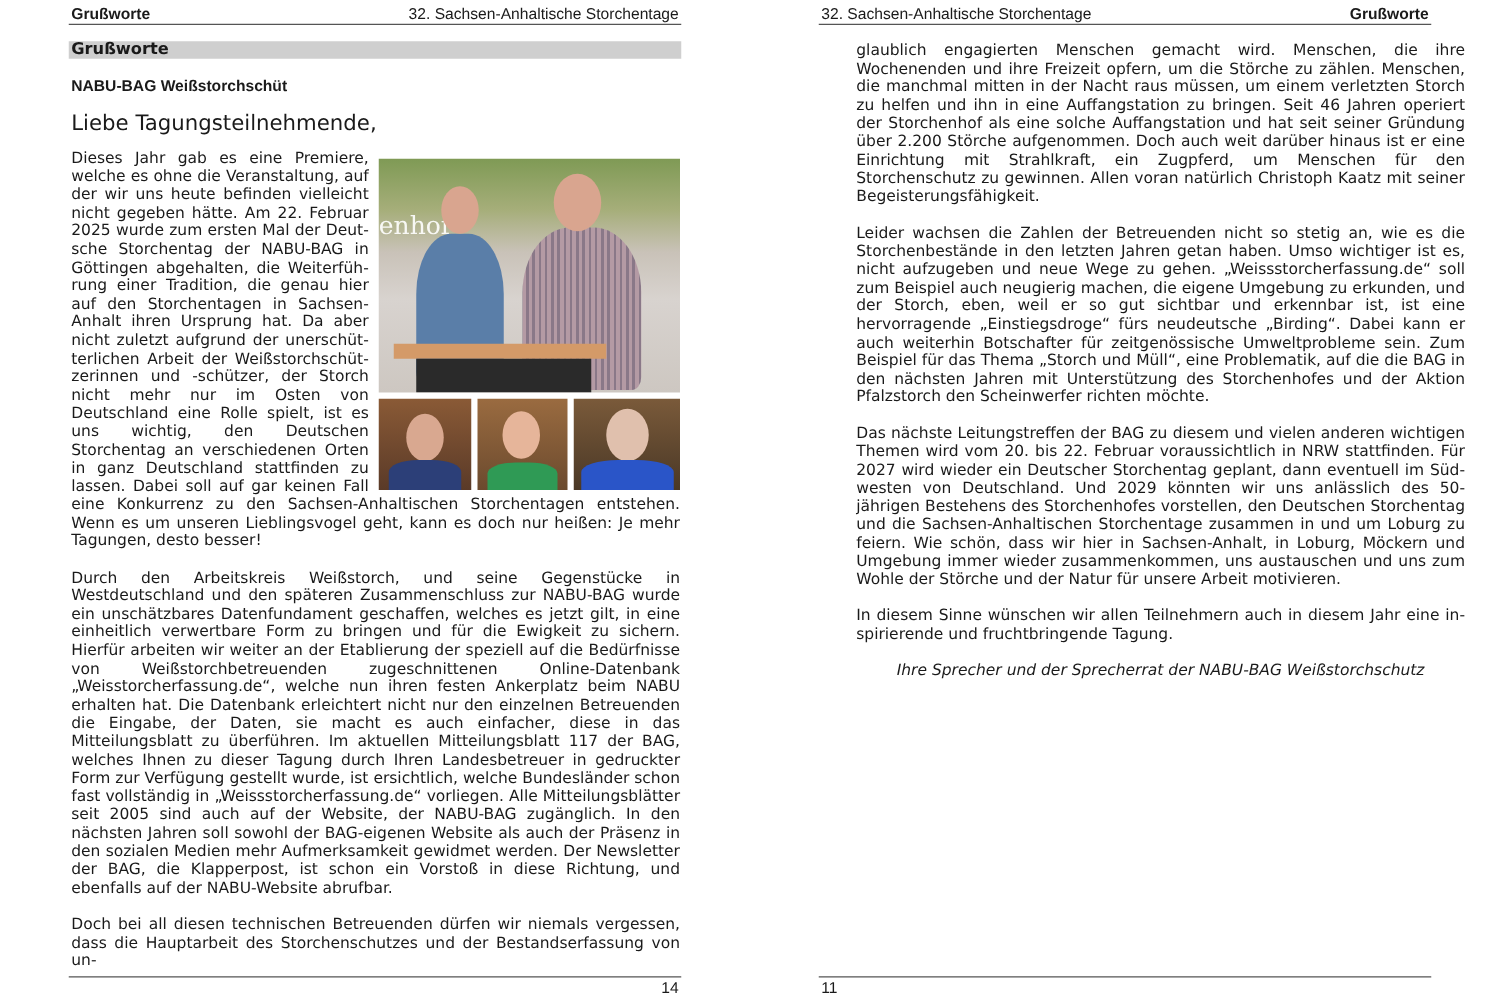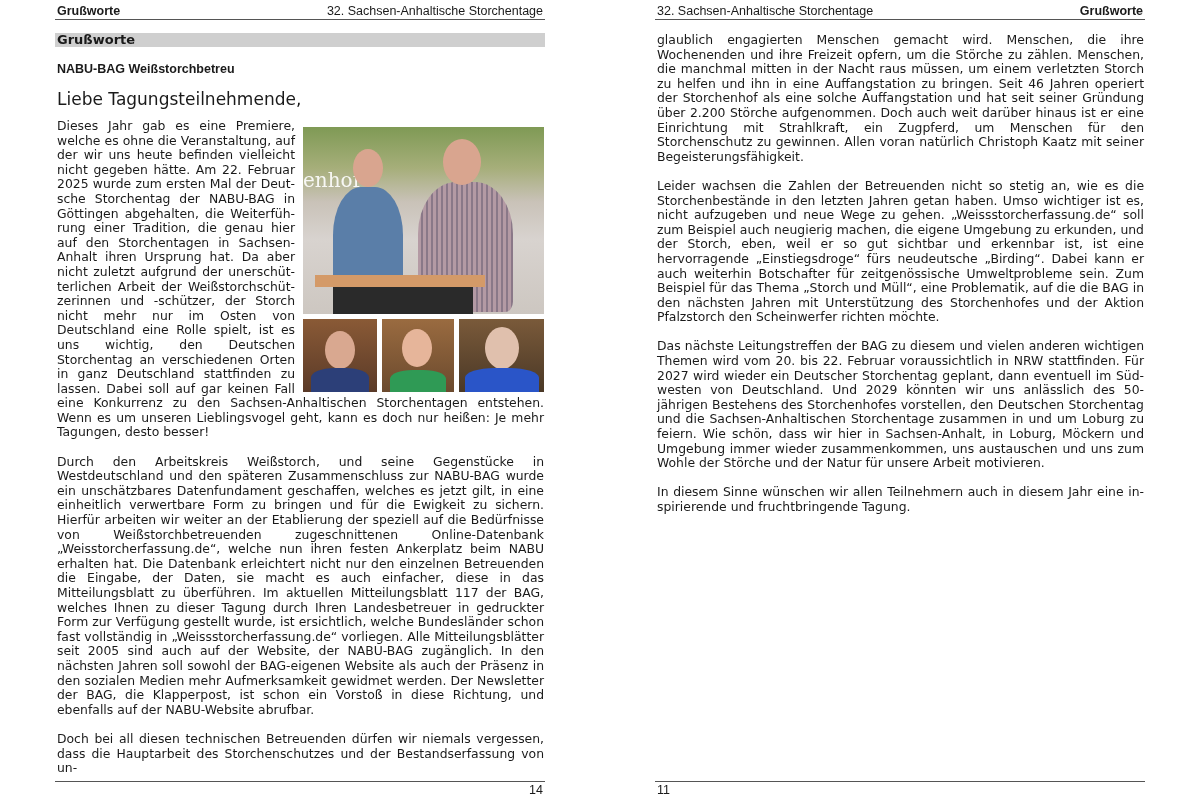--- a/index.html
+++ b/index.html
@@ -50,21 +50,21 @@
 </head>
 <body>
 
 <div class="page left">
   <div class="running-head">
     <span class="l bold">Grußworte</span>
     <span class="r">32. Sachsen-Anhaltische Storchentage</span>
   </div>
 
   <div class="section-bar">Grußworte</div>
-  <div class="subhead">NABU-BAG Weißstorchbetreu</div>
+  <div class="subhead">NABU-BAG Weißstorchschüt</div>
   <div class="salutation">Liebe Tagungsteilnehmende,</div>
 
   <div class="body-text" style="top:119px;">
     <div class="float-photos">
       <div class="photo-main" title="Two men speaking at a lectern in front of a projected stork image">
         <span class="screen-text">enhof</span>
         <div class="person p1"></div>
         <div class="head h1"></div>
         <div class="person p2"></div>
         <div class="head h2"></div>
@@ -92,22 +92,23 @@
   <div class="footer-rule"></div>
   <div class="page-num" style="right:2px;margin-left:48px;">14</div>
 </div>
 
 <div class="page right">
   <div class="running-head">
     <span class="l">32. Sachsen-Anhaltische Storchentage</span>
     <span class="r bold">Grußworte</span>
   </div>
 
-  <div class="body-text" style="top:33px;">
+  <div class="body-text" style="top:33px;margin-left:28px;">
     <p>glaublich engagierten Menschen gemacht wird. Menschen, die ihre Wochenen­den und ihre Freizeit opfern, um die Störche zu zählen. Menschen, die manch­mal mitten in der Nacht raus müssen, um einem verletzten Storch zu helfen und ihn in eine Auffangstation zu bringen. Seit 46 Jahren operiert der Stor­chenhof als eine solche Auffangstation und hat seit seiner Gründung über 2.200 Störche aufgenommen. Doch auch weit darüber hinaus ist er eine Ein­richtung mit Strahlkraft, ein Zugpferd, um Menschen für den Storchenschutz zu gewinnen. Allen voran natürlich Christoph Kaatz mit seiner Begeisterungs­fähigkeit.</p>
     <p>Leider wachsen die Zahlen der Betreuenden nicht so stetig an, wie es die Stor­chenbestände in den letzten Jahren getan haben. Umso wichtiger ist es, nicht aufzugeben und neue Wege zu gehen. „Weissstorcherfassung.de“ soll zum Bei­spiel auch neugierig machen, die eigene Umgebung zu erkunden, und der Storch, eben, weil er so gut sichtbar und erkennbar ist, ist eine hervorragende „Einstiegsdroge“ fürs neudeutsche „Birding“. Dabei kann er auch weiterhin Bot­schafter für zeitgenössische Umweltprobleme sein. Zum Beispiel für das Thema „Storch und Müll“, eine Problematik, auf die die BAG in den nächsten Jahren mit Unterstützung des Storchenhofes und der Aktion Pfalzstorch den Schein­werfer richten möchte.</p>
     <p>Das nächste Leitungstreffen der BAG zu diesem und vielen anderen wichtigen Themen wird vom 20. bis 22. Februar voraussichtlich in NRW stattfinden. Für 2027 wird wieder ein Deutscher Storchentag geplant, dann eventuell im Süd­westen von Deutschland. Und 2029 könnten wir uns anlässlich des 50-jährigen Bestehens des Storchenhofes vorstellen, den Deutschen Storchentag und die Sachsen-Anhaltischen Storchentage zusammen in und um Loburg zu feiern. Wie schön, dass wir hier in Sachsen-Anhalt, in Loburg, Möckern und Umgebung immer wieder zusammenkommen, uns austauschen und uns zum Wohle der Störche und der Natur für unsere Arbeit motivieren.</p>
     <p>In diesem Sinne wünschen wir allen Teilnehmern auch in diesem Jahr eine in­spirierende und fruchtbringende Tagung.</p>
+    <p class="signature">Ihre Sprecher und der Sprecherrat der NABU-BAG Weißstorchschutz</p>
   </div>
 
   <div class="footer-rule"></div>
   <div class="page-num" style="left:2px;">11</div>
 </div>
 
 </body></html>

